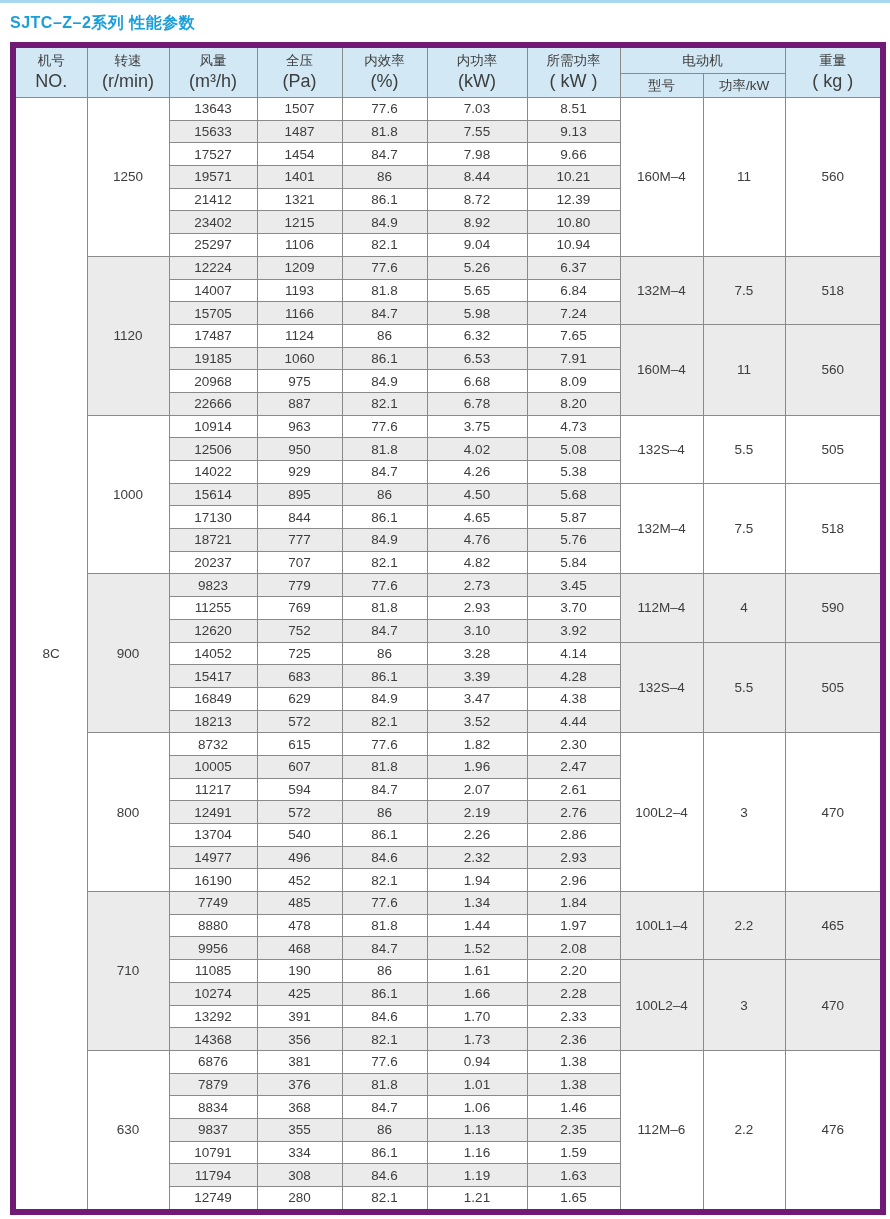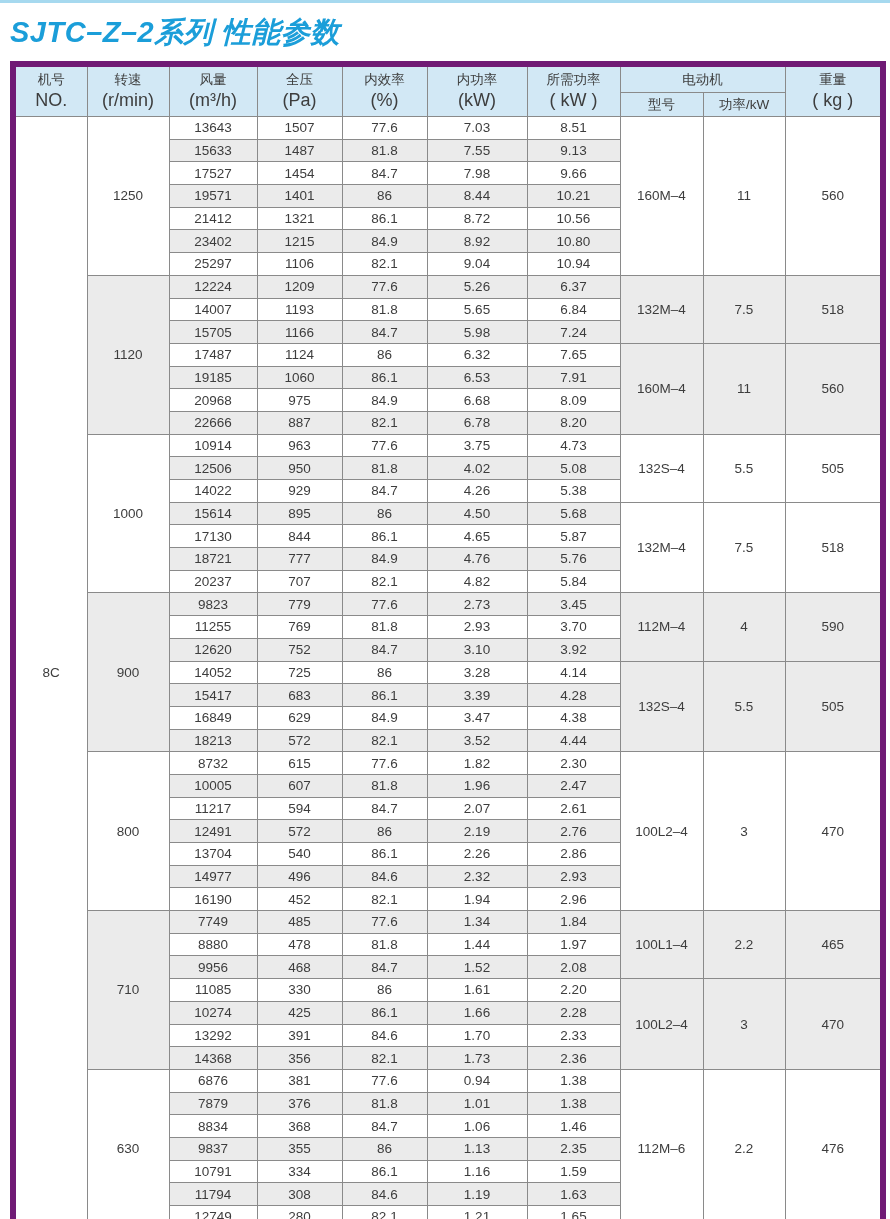--- a/index.html
+++ b/index.html
@@ -4,23 +4,22 @@
 <style>
   html,body { margin:0; padding:0; }
   body {
     width:890px; height:1219px; background:#ffffff;
     font-family:"Liberation Sans","DejaVu Sans",sans-serif;
     overflow:hidden;
   }
   .topline { width:100%; height:3px; background:#a6d9ef; }
   .page-title {
     margin:10px 0 8px 10px;
-    font-size:29px; font-weight:bold; color:#1b9ed9;
+    font-size:16px; font-weight:bold; color:#1b9ed9;
     letter-spacing:0.5px;
-    font-style:italic;
   }
   table.perf {
     border-collapse:collapse; table-layout:fixed;
     margin-left:10px; width:870px;
     border:6px solid #701a75;
   }
   table.perf th, table.perf td {
     border:1px solid #8a8a8a;
     text-align:center; vertical-align:middle;
     color:#3d3d3d; font-weight:normal;
@@ -130,21 +129,21 @@
         <td>1401</td>
         <td>86</td>
         <td>8.44</td>
         <td>10.21</td>
       </tr>
       <tr>
         <td>21412</td>
         <td>1321</td>
         <td>86.1</td>
         <td>8.72</td>
-        <td>10.56</td>
+        <td>12.39</td>
       </tr>
       <tr class="stripe">
         <td>23402</td>
         <td>1215</td>
         <td>84.9</td>
         <td>8.92</td>
         <td>10.80</td>
       </tr>
       <tr>
         <td>25297</td>
@@ -394,21 +393,21 @@
       </tr>
       <tr class="stripe">
         <td>9956</td>
         <td>468</td>
         <td>84.7</td>
         <td>1.52</td>
         <td>2.08</td>
       </tr>
       <tr>
         <td>11085</td>
-        <td>330</td>
+        <td>190</td>
         <td>86</td>
         <td>1.61</td>
         <td>2.20</td>
         <td class="sec g" rowspan="4">100L2–4</td>
         <td class="sec g" rowspan="4">3</td>
         <td class="sec g" rowspan="4">470</td>
       </tr>
       <tr class="stripe">
         <td>10274</td>
         <td>425</td>

